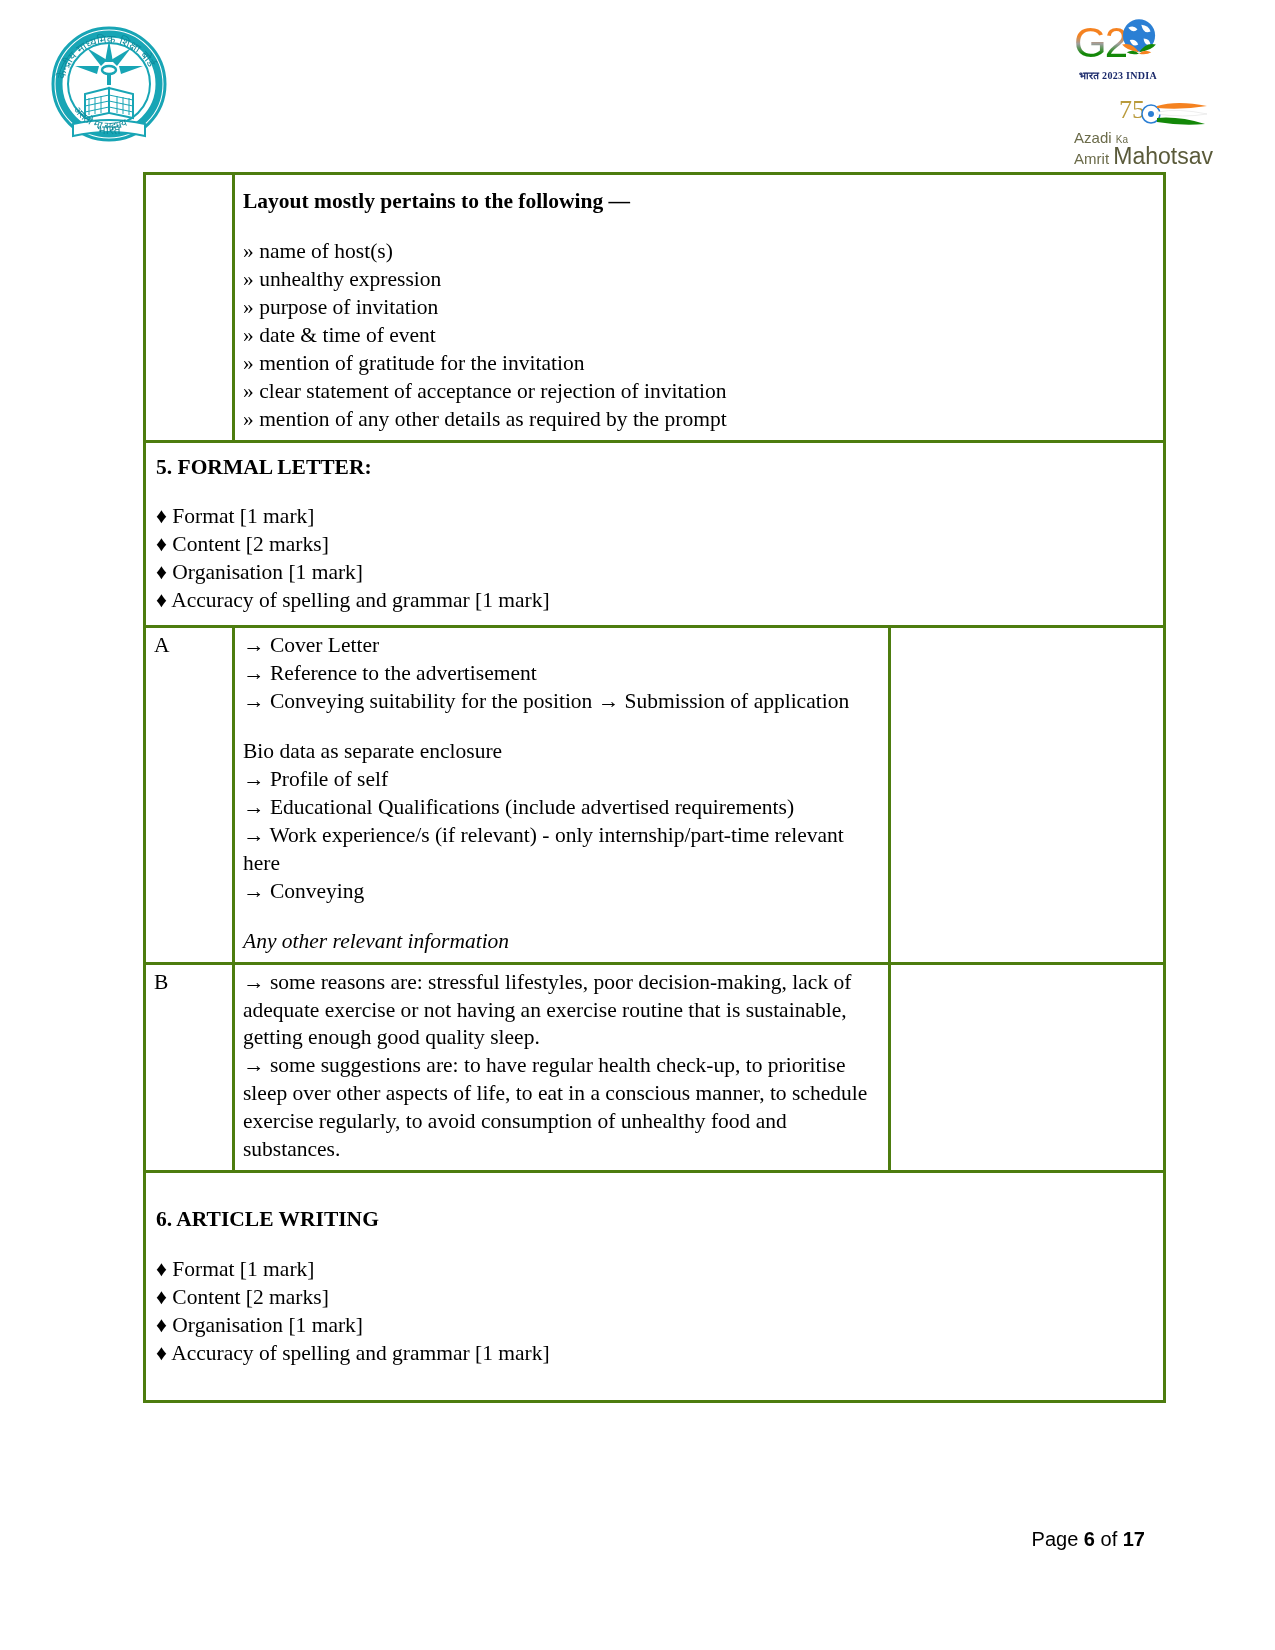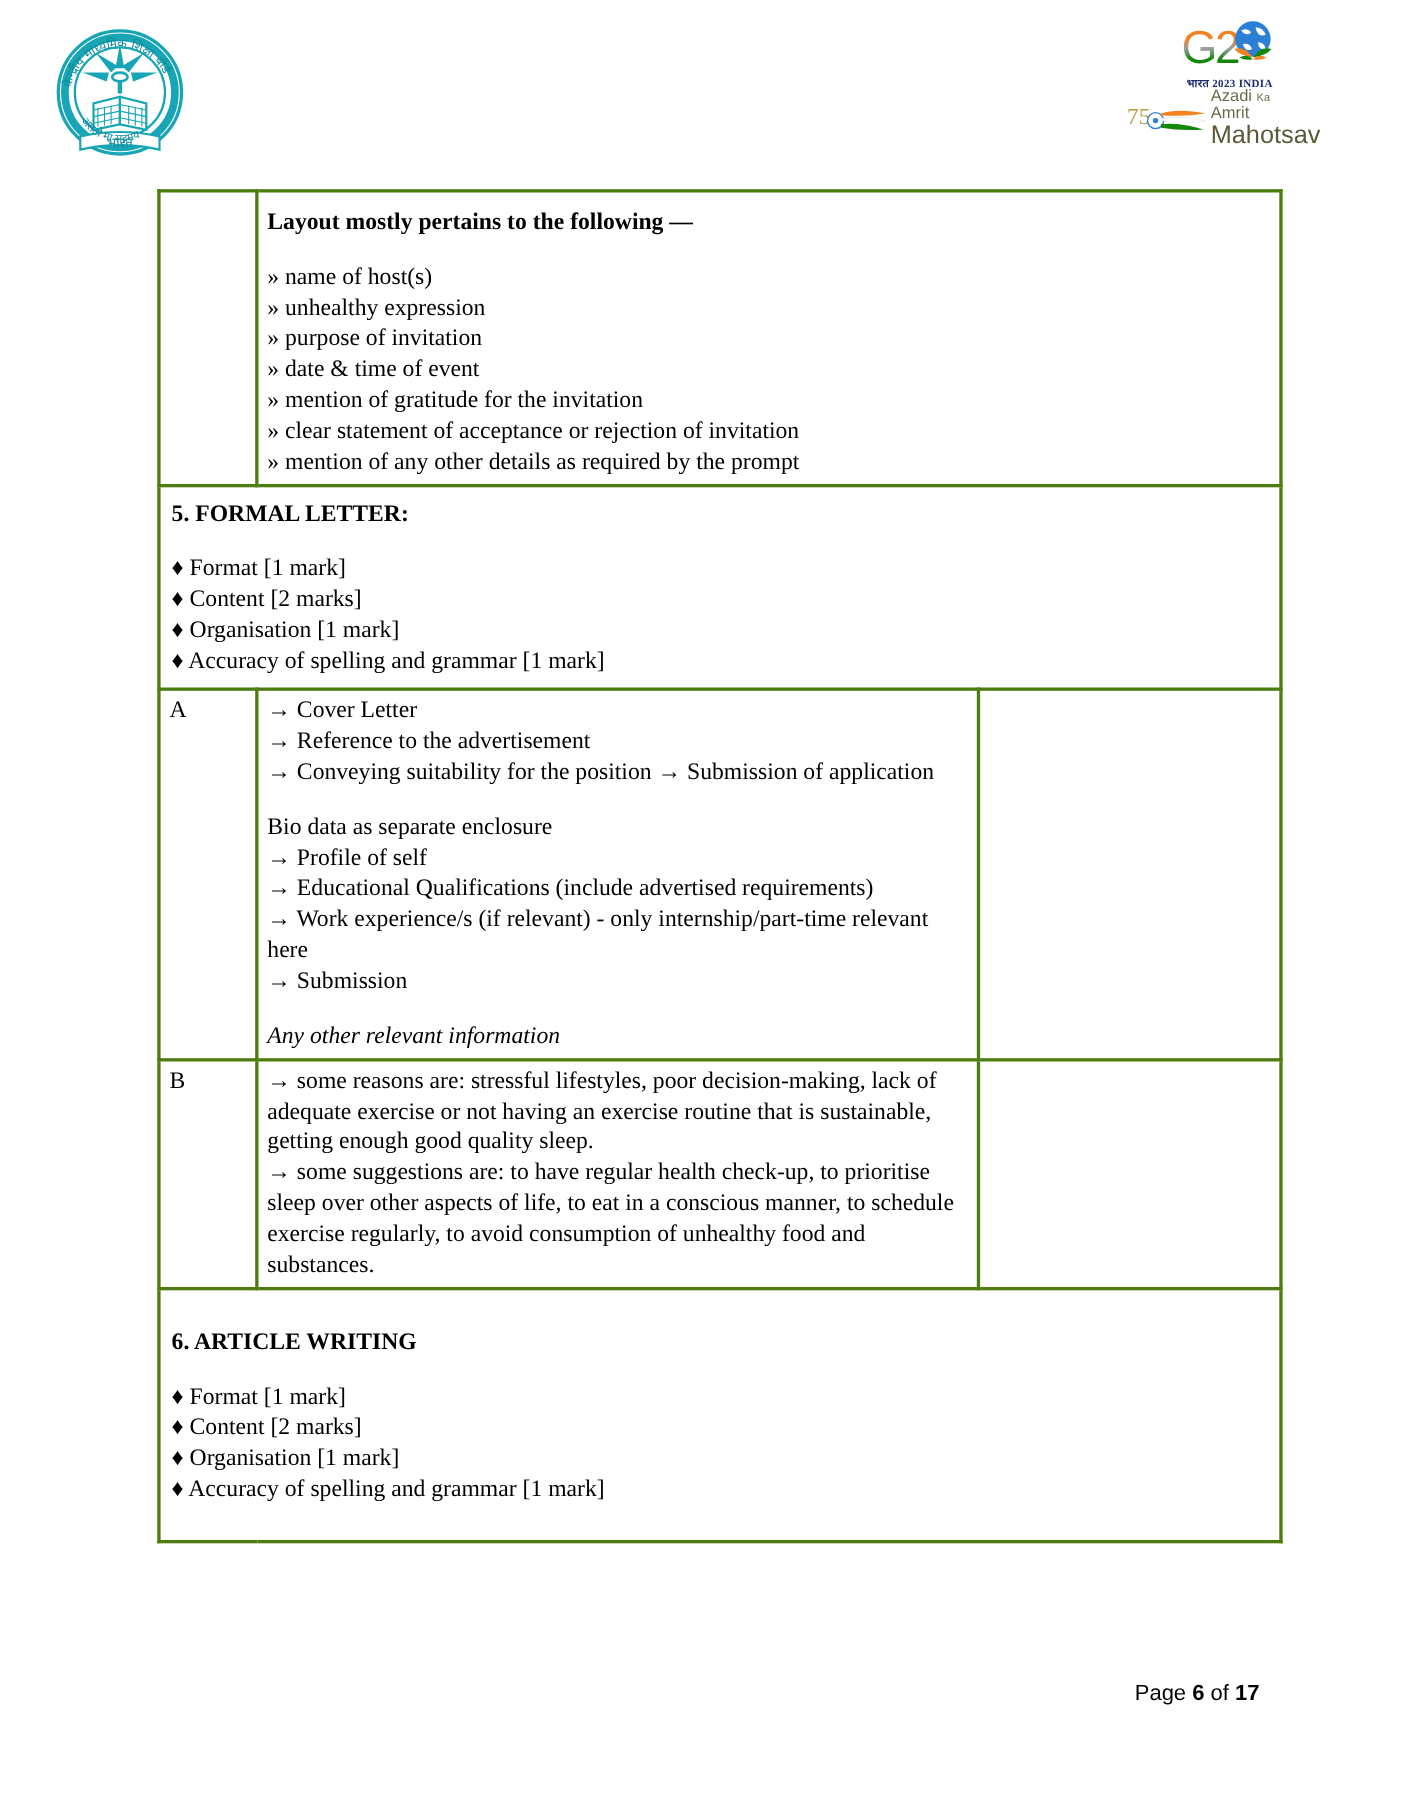--- a/index.html
+++ b/index.html
@@ -65,23 +65,24 @@
   }
   .g20-sub {
     font-size: 10px;
     font-weight: bold;
     color: #1b2a6b;
     margin-top: 2px;
     letter-spacing: 0.3px;
     white-space: nowrap;
   }
   .azadi {
+    margin-top: 10px;
     display: flex;
-    flex-direction: row;
-    align-items: center;
+    flex-direction: column;
+    align-items: flex-end;
   }
   .azadi-mark { width: 96px; height: 40px; }
   .azadi-text {
     font-family: "Liberation Sans", sans-serif;
     color: #6b6b4a;
     line-height: 1.02;
     margin-top: -2px;
     text-align: left;
   }
   .azadi-l1 { font-size: 15px; }
@@ -271,21 +272,21 @@
     <td class="rowlabel">A</td>
     <td class="cell-pad">
       <p class="line">→ Cover Letter</p>
       <p class="line">→ Reference to the advertisement</p>
       <p class="line">→ Conveying suitability for the position → Submission of application</p>
       <div class="gap"></div>
       <p class="line">Bio data as separate enclosure</p>
       <p class="line">→ Profile of self</p>
       <p class="line">→ Educational Qualifications (include advertised requirements)</p>
       <p class="line">→ Work experience/s (if relevant) - only internship/part-time relevant here</p>
-      <p class="line">→ Submission</p>
+      <p class="line">→ Conveying</p>
       <div class="gap"></div>
       <p class="line italic">Any other relevant information</p>
     </td>
     <td></td>
   </tr>
 
   <tr>
     <td class="rowlabel">B</td>
     <td class="cell-pad">
       <p class="line">→ some reasons are: stressful lifestyles, poor decision-making, lack of adequate exercise or not having an exercise routine that is sustainable, getting enough good quality sleep.</p>

